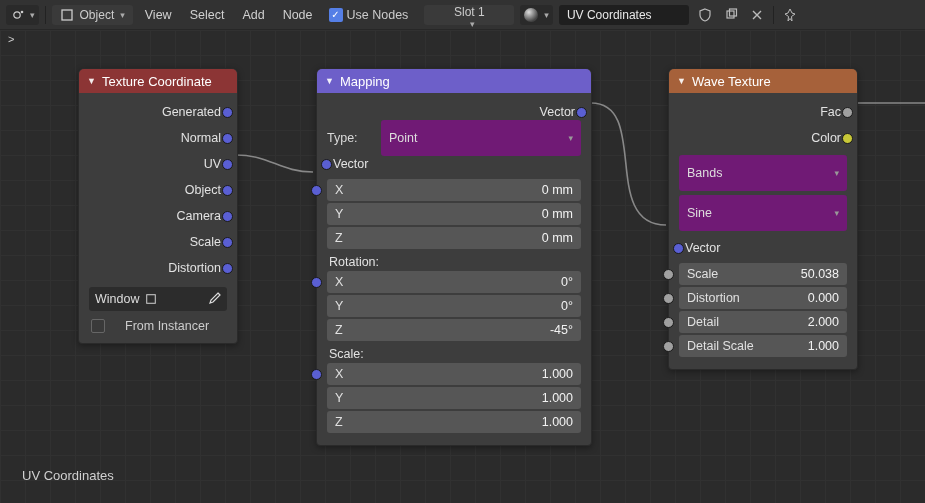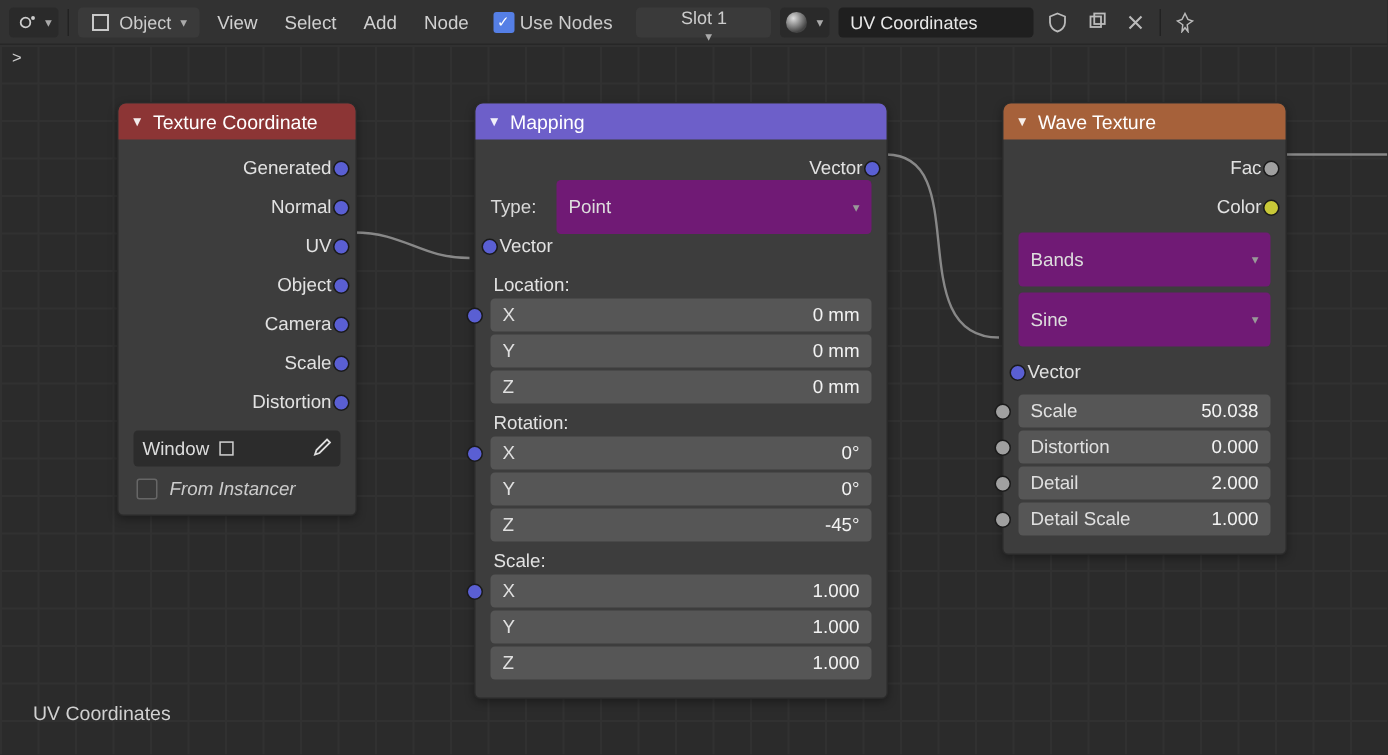--- a/index.html
+++ b/index.html
@@ -48,33 +48,33 @@
   .in-row  { justify-content:flex-start; padding-left:6px; }
   .out-row span, .in-row span { color:#e2e2e2; }
   
   .socket { width:11px; height:11px; border-radius:50%; position:absolute; border:1px solid #1a1a1a; }
   .socket.out { right:-6px; }
   .socket.in  { left:-6px; }
   .sock-vec  { background:#5a5fd3; }
   .sock-col  { background:#c8c838; }
   .sock-fac  { background:#a0a0a0; }
 
-  .field-row { display:flex; align-items:center; height:26px; gap:0;justify-content:center; }
+  .field-row { display:flex; align-items:center; height:26px; gap:10px;justify-content:center; }
   .lbl { color:#d8d8d8; min-width:44px; }
   .select { flex:1; background:#701a75; border-radius:3px; height:36px; display:flex; align-items:center; padding:0 8px; color:#ddd; justify-content:space-between; }
   .select .chev{ font-size:9px; color:#999; }
   .group-label { color:#e2e2e2; margin:6px 0 2px 2px; }
   .num-row { display:flex; align-items:center; background:#565656; border-radius:3px; height:22px; padding:0 8px; margin:2px 0; justify-content:space-between; color:#e8e8e8; }
   .num-row .k { color:#e0e0e0; }
   .num-row .v { color:#f2f2f2; }
   .num-row.sockleft { position:relative; }
   .objfield { display:flex; align-items:center; gap:6px; background:#2c2c2c; border-radius:3px; height:24px; padding:0 6px; margin-top:6px;}
   .objfield .txt { flex:1; color:#ddd; }
   .eyedrop { color:#ddd; }
-  .check-row { display:flex; align-items:center; gap:8px; margin-top:8px; padding-left:2px;font-style:italic;}
+  .check-row { display:flex; align-items:center; gap:20px; margin-top:8px; padding-left:2px;}
   .checkbox { width:14px; height:14px; border:1px solid #666; border-radius:2px; background:#3a3a3a; }
 
   .status-label { position:absolute; left:22px; bottom:20px; color:#d0d0d0; font-size:13px; z-index:4;}
   
   svg.link { position:absolute; z-index:2; pointer-events:none; }
   .link path { stroke:#888; stroke-width:1.6; fill:none; }
 </style>
 </head>
 <body>
 
@@ -213,21 +213,20 @@
       <div class="select">
           <span>Point</span>
           <span class="chev">▾</span>
         </div>
     </div>
     <div class="in-row">
         <div class="socket in sock-vec"></div>
         <span>Vector</span>
       </div>
 
-    <div class="group-label">Location:</div>
     <div class="num-row sockleft">
         <div class="socket in sock-vec" style="left:-16px;"></div>
         <span class="k">X</span>
         <span class="v">0 mm</span>
       </div>
     <div class="num-row">
         <span class="k">Y</span>
         <span class="v">0 mm</span>
       </div>
     <div class="num-row">

